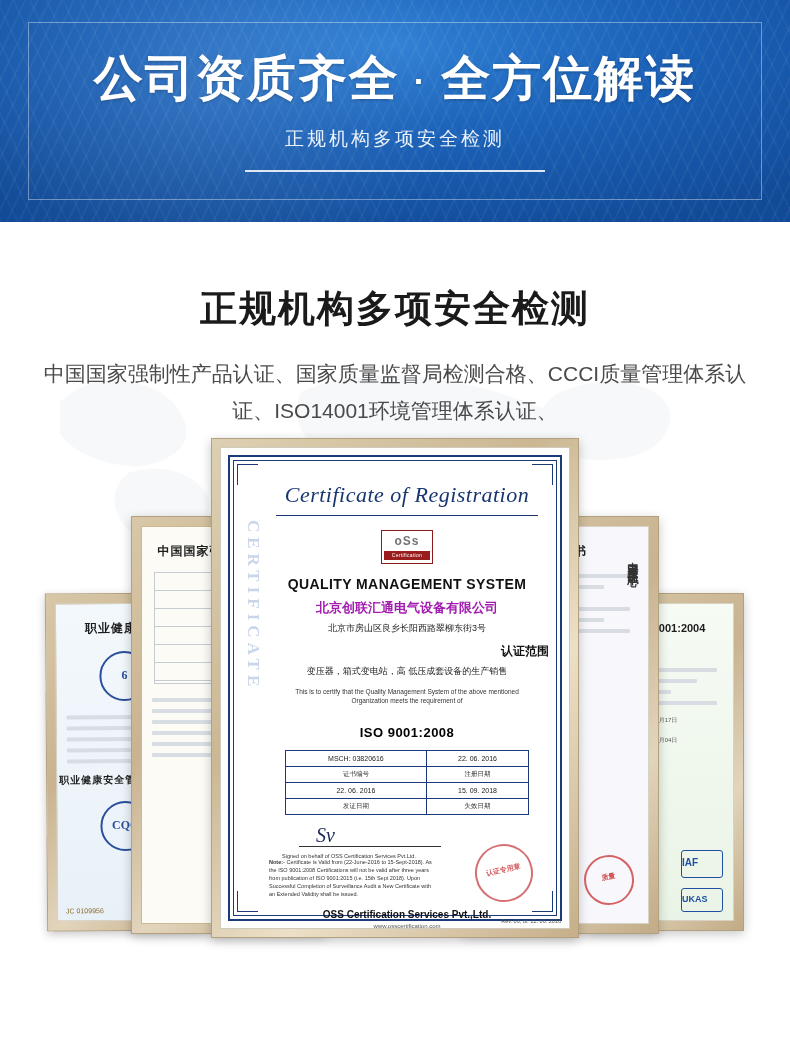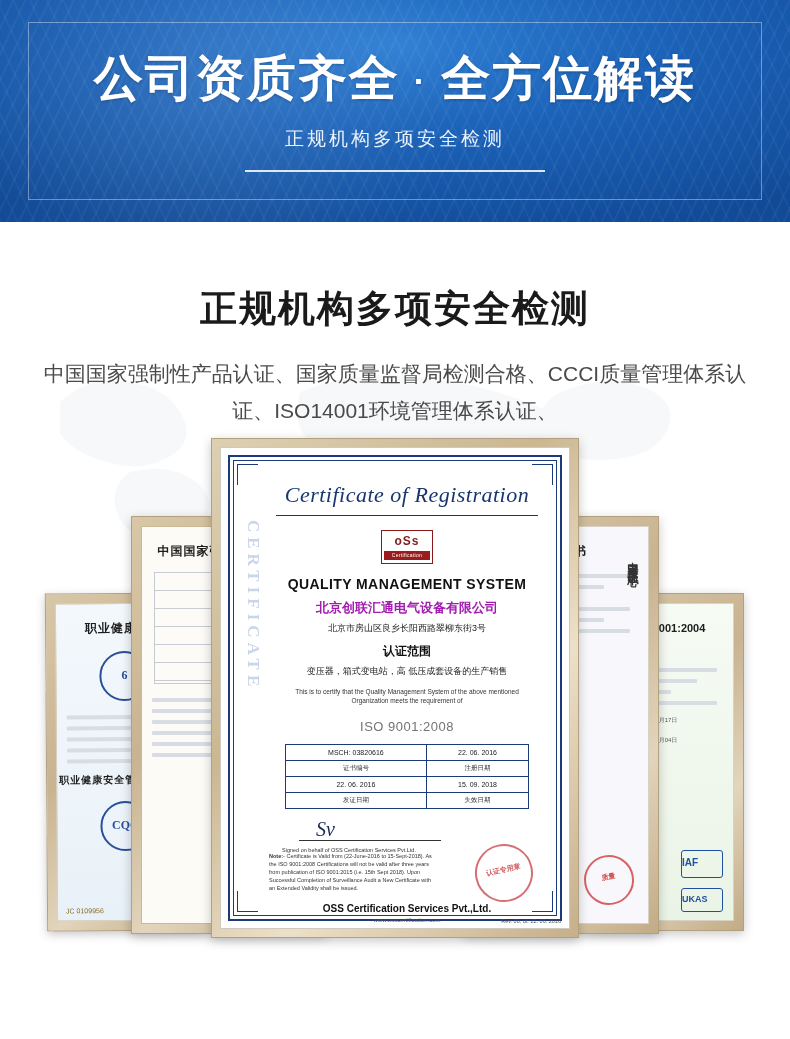--- a/index.html
+++ b/index.html
@@ -283,21 +283,21 @@
     border: 1px solid #8c1a1a;
     background: #ffffff;
     position: relative;
   }
   .oss-logo .oss-text {
     position: absolute;
     left: 0; right: 0;
     top: 3px;
     font-size: 12px;
     font-weight: bold;
-    color: #7f1d1d;
+    color: #737373;
     letter-spacing: 1px;
   }
   .oss-logo .oss-bar {
     position: absolute;
     left: 2px; right: 2px;
     bottom: 3px;
     height: 9px;
     background: #9b1c1c;
     color: #fff;
     font-size: 5px;
@@ -320,37 +320,38 @@
   .cert-addr {
     margin-top: 5px;
     font-size: 9px;
     color: #222;
   }
   .cert-scope-title {
     margin-top: 8px;
     font-size: 12px;
     font-weight: bold;
     color: #111;
+    text-align: right;
   }
   .cert-scope {
     margin-top: 5px;
     font-size: 9px;
     color: #222;
   }
   .cert-small {
     margin-top: 9px;
     font-size: 6.5px;
     line-height: 1.5;
     color: #333;
   }
   .cert-std {
-    margin-top: 13px;
+    margin-top: 19px;
     font-size: 13px;
-    font-weight: normal;
-    color: #737373;
+    font-weight: bold;
+    color: #000000;
     letter-spacing: 0.5px;
   }
   .cert-table {
     margin: 10px auto 0 auto;
     width: 86%;
     border-collapse: collapse;
     font-size: 7px;
     color: #222;
   }
   .cert-table td {

